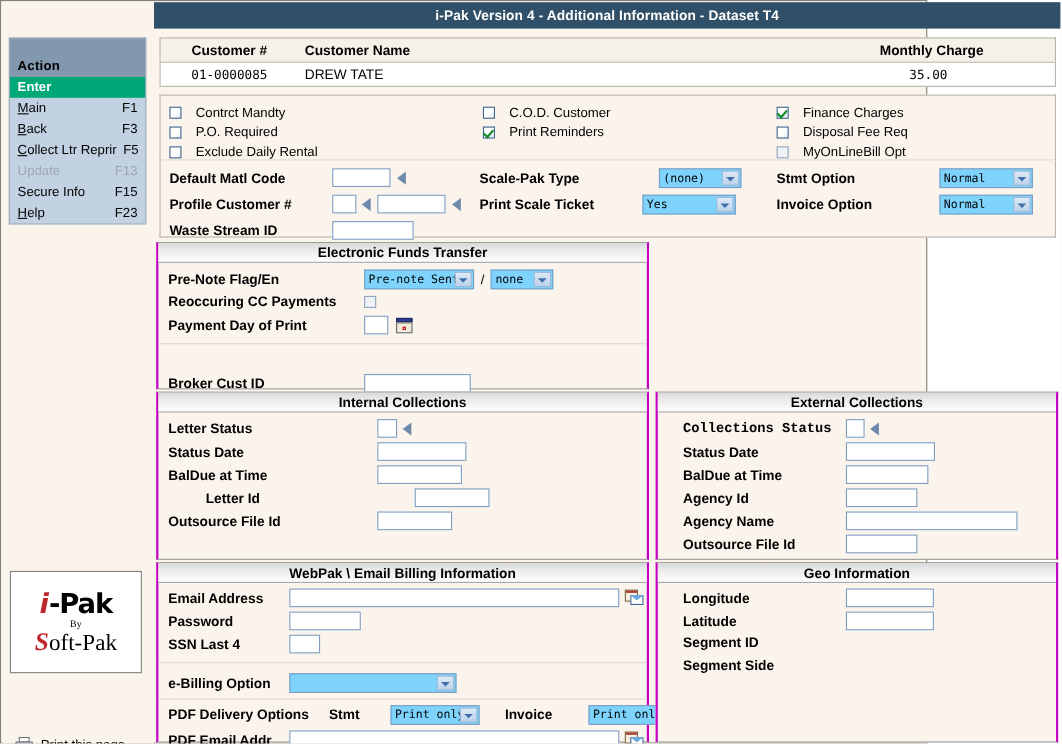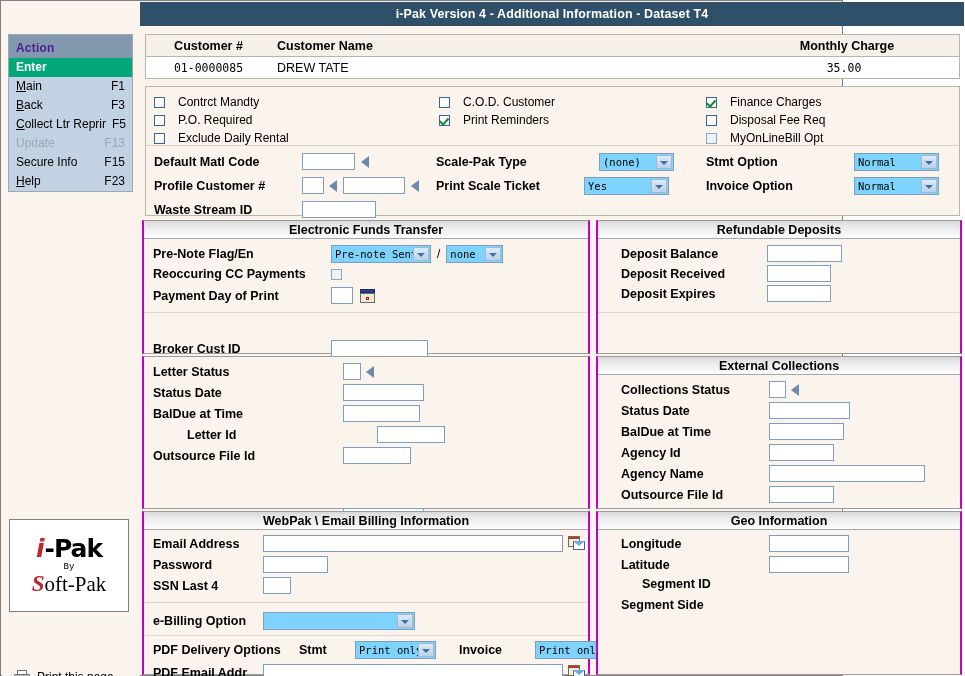--- a/index.html
+++ b/index.html
@@ -49,24 +49,24 @@
     position: absolute;
     left: 6px; top: 8px;
     width: 125px;
     border: 1px solid #9aa7b4;
     border-bottom: 1px solid #9aa7b4;
     box-sizing: border-box;
     background: #c3d2e2;
   }
   .menu-head {
     background: #8298ae;
-    color: #4c1d95;
+    color: #000000;
     font-weight: bold;
     font-size: 12px;
-    padding: 6px 0 3px 7px;
+    padding: 18px 0 3px 7px;
     letter-spacing: .2px;
   }
   .menu-enter {
     background: #00a878;
     color: #ffffff;
     font-weight: bold;
     font-size: 12px;
     padding: 2px 0 3px 7px;
   }
   .menu-item {
@@ -99,21 +99,21 @@
     font-weight: bold;
     font-size: 25px;
     line-height: 1;
     letter-spacing: -1px;
   }
   .logo-i {
     color: #c0272d; font-style: italic; font-weight: bold;
     margin-right: 1px;
   }
   .logo-by {
-    font-family: Liberation Mono, monospace;
+    font-family: Liberation Serif, serif;
     font-size: 9px; color: #000;
     margin: 1px 0 0 0;
   }
   .logo-bottom {
     display: flex; align-items: baseline;
     font-family: "Liberation Serif", serif;
     font-size: 21px; line-height: 1;
   }
   .logo-s { color: #c0272d; font-weight: bold; font-style: italic; font-size: 23px; }
 
@@ -499,40 +499,23 @@
 
       <div class="hr-sep" style="top:73px;"></div>
 
       <div class="row" style="left:9px; top:101px;">
         <span class="fld-label" style="width:178px">Broker Cust ID</span>
         <span class="tbox" style="width:97px"></span>
       </div>
     </div>
   </div>
 
-  <div class="sec" style="left:595px; top:219px; width:366px; height:134px;">
-    <div class="sec-hd">Refundable Deposits</div>
-    <div class="sec-body">
-      <div class="row" style="left:23px; top:6px;">
-        <span class="fld-label" style="width:146px">Deposit Balance</span>
-        <span class="tbox" style="width:75px"></span>
-      </div>
-      <div class="row" style="left:23px; top:26px;">
-        <span class="fld-label" style="width:146px">Deposit Received</span>
-        <span class="tbox" style="width:64px"></span>
-      </div>
-      <div class="row" style="left:23px; top:46px;">
-        <span class="fld-label" style="width:146px">Deposit Expires</span>
-        <span class="tbox" style="width:64px"></span>
-      </div>
-      <div class="hr-sep" style="top:73px;"></div>
-    </div>
-  </div>
 
   <div class="sec" style="left:141px; top:355px; width:448px; height:153px;">
+    <div class="sec-hd">Internal Collections</div>
     <div class="sec-body">
       <div class="row" style="left:9px; top:6px;">
         <span class="fld-label" style="width:190px">Letter Status</span>
         <span class="tbox" style="width:18px"></span>
         <span class="tri" style="margin-left:5px"></span>
       </div>
       <div class="row" style="left:9px; top:27px;">
         <span class="fld-label" style="width:190px">Status Date</span>
         <span class="tbox" style="width:81px"></span>
       </div>
@@ -551,21 +534,21 @@
       <div class="row" style="left:9px; top:111px;margin-top:40px;">
         <span class="fld-label" style="width:190px">Last Payment Date</span>
         <span class="tbox" style="width:81px">Apr 28, 2006</span>
       </div>
     </div>
   </div>
 
   <div class="sec" style="left:595px; top:355px; width:366px; height:153px;">
     <div class="sec-hd">External Collections</div>
     <div class="sec-body">
-      <div class="row" style="left:23px; top:6px;">
+      <div class="row" style="left:23px; top:6px;font-family:Liberation Mono, monospace;">
         <span class="fld-label" style="width:148px">Collections Status</span>
         <span class="tbox" style="width:17px"></span>
         <span class="tri" style="margin-left:5px"></span>
       </div>
       <div class="row" style="left:23px; top:27px;">
         <span class="fld-label" style="width:148px">Status Date</span>
         <span class="tbox" style="width:81px"></span>
       </div>
       <div class="row" style="left:23px; top:48px;">
         <span class="fld-label" style="width:148px">BalDue at Time</span>
@@ -650,21 +633,21 @@
     <div class="sec-hd">Geo Information</div>
     <div class="sec-body">
       <div class="row" style="left:23px; top:5px;">
         <span class="fld-label" style="width:148px">Longitude</span>
         <span class="tbox" style="width:80px"></span>
       </div>
       <div class="row" style="left:23px; top:26px;">
         <span class="fld-label" style="width:148px">Latitude</span>
         <span class="tbox" style="width:80px"></span>
       </div>
-      <div class="row" style="left:23px; top:47px;margin-left:21px;">
+      <div class="row" style="left:23px; top:47px;">
         <span class="fld-label" style="width:148px">Segment ID</span>
       </div>
       <div class="row" style="left:23px; top:68px;">
         <span class="fld-label" style="width:148px">Segment Side</span>
       </div>
     </div>
   </div>
 
 </div>
 

